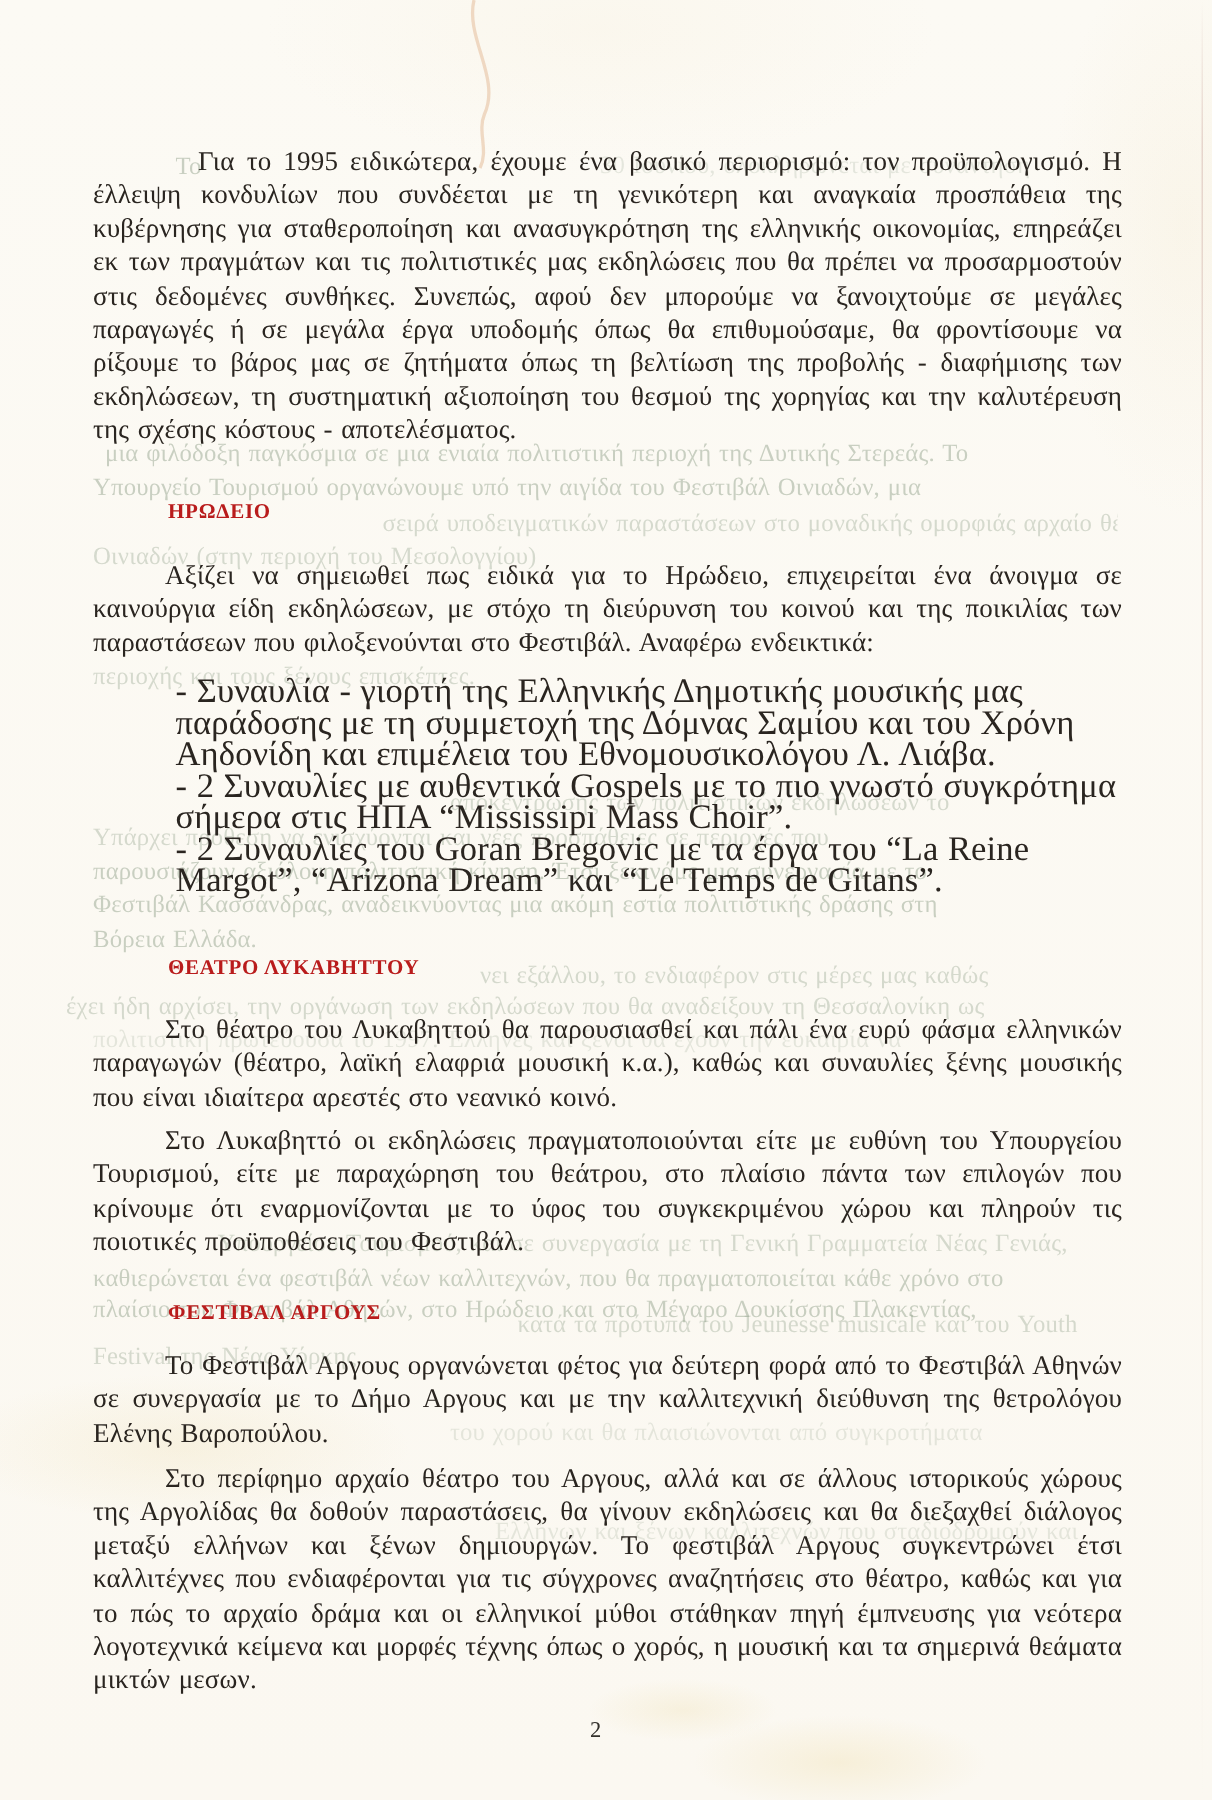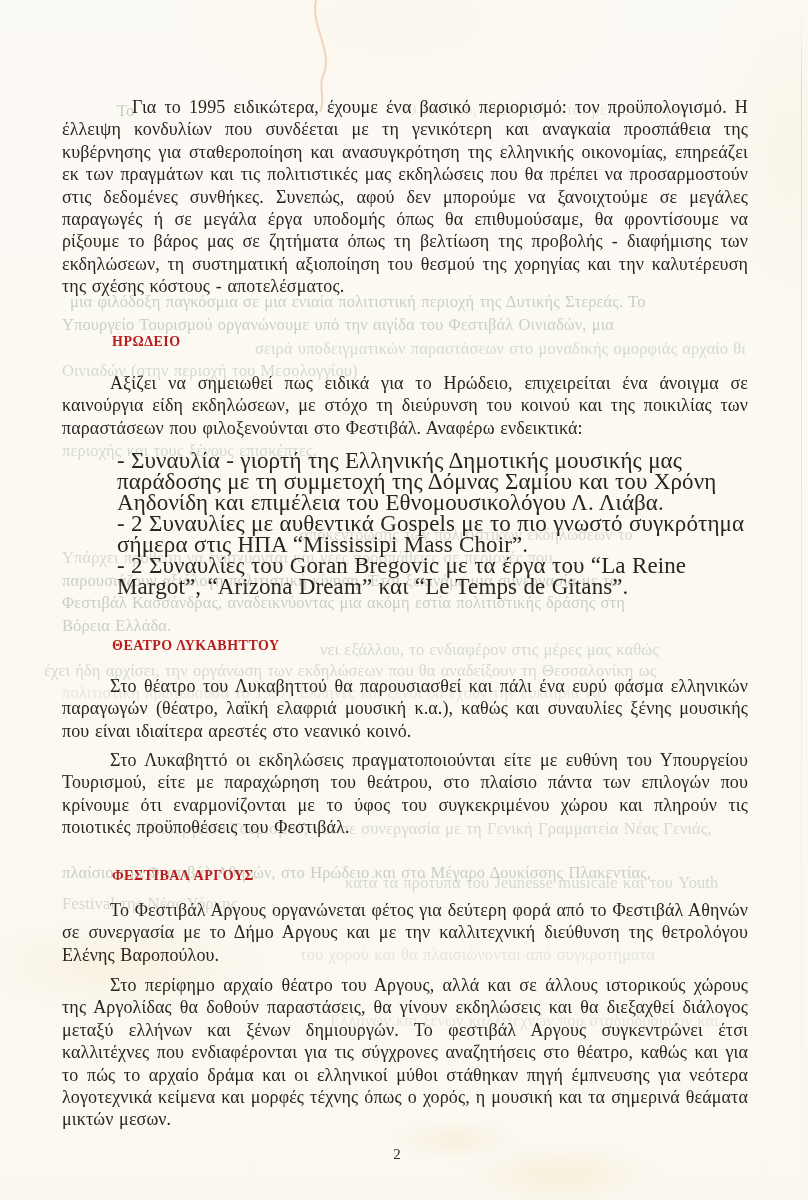--- a/index.html
+++ b/index.html
@@ -86,20 +86,21 @@
   <span class="ghost g-med" style="top:440px;left:62px;width:500px;">περιοχής και τους ξένους επισκέπτες.</span>
   <span class="ghost g-med" style="top:524px;left:300px;width:445px;">αποκέντρωσης των πολιτιστικών εκδηλώσεων το</span>
   <span class="ghost g-med" style="top:547px;left:62px;width:686px;">Υπάρχει πρόθεση να ενισχύονται και νέες προσπάθειες σε περιοχές που</span>
   <span class="ghost g-strong" style="top:570px;left:62px;width:686px;">παρουσιάζουν αξιόλογη πολιτιστική κίνηση.  Έτσι ξεκινάμε μια συνεργασία με το</span>
   <span class="ghost g-strong" style="top:615px;left:62px;width:300px;">Βόρεια Ελλάδα.</span>
   <span class="ghost g-strong" style="top:592px;left:62px;width:686px;">Φεστιβάλ Κασσάνδρας, αναδεικνύοντας μια ακόμη εστία πολιτιστικής δράσης στη</span>
   <span class="ghost g-med" style="top:639px;left:320px;width:425px;">νει εξάλλου, το ενδιαφέρον στις μέρες μας καθώς</span>
   <span class="ghost g-med" style="top:660px;left:44px;width:686px;">έχει ήδη αρχίσει, την οργάνωση των εκδηλώσεων που θα αναδείξουν τη Θεσσαλονίκη ως</span>
   <span class="ghost g-faint" style="top:682px;left:62px;width:660px;">πολιτιστική πρωτεύουσα το 1997.  Έλληνες και ξένοι θα έχουν την ευκαιρία να</span>
   <span class="ghost g-med" style="top:818px;left:145px;width:600px;">Υπουργείου Τουρισμού, και σε συνεργασία με τη Γενική Γραμματεία Νέας Γενιάς,</span>
+  <span class="ghost g-strong" style="top:841px;left:62px;width:686px;">καθιερώνεται ένα φεστιβάλ νέων καλλιτεχνών, που θα πραγματοποιείται κάθε χρόνο στο</span>
   <span class="ghost g-strong" style="top:862px;left:62px;width:686px;">πλαίσιο του Φεστιβάλ Αθηνών, στο Ηρώδειο και στο Μέγαρο Δουκίσσης Πλακεντίας,</span>
   <span class="ghost g-med" style="top:872px;left:345px;width:400px;">κατά τα πρότυπα του Jeunesse musicale και του Youth</span>
   <span class="ghost g-med" style="top:893px;left:62px;width:300px;">Festival της Νέας Υόρκης.</span>
   <span class="ghost g-faint" style="top:944px;left:300px;width:445px;">του χορού και θα πλαισιώνονται από συγκροτήματα</span>
   <span class="ghost g-faint" style="top:1010px;left:330px;width:415px;">Ελλήνων και ξένων καλλιτεχνών που σταδιοδρομούν και</span>
 
   <div class="block" style="top:96px;">
     <p class="para indent-lg">Για το 1995 ειδικώτερα, έχουμε ένα βασικό περιορισμό: τον προϋπολογισμό.  Η έλλειψη κονδυλίων που συνδέεται με τη γενικότερη και αναγκαία προσπάθεια της κυβέρνησης για σταθεροποίηση και ανασυγκρότηση της ελληνικής οικονομίας, επηρεάζει εκ των πραγμάτων και τις πολιτιστικές μας εκδηλώσεις που θα πρέπει να προσαρμοστούν στις δεδομένες συνθήκες. Συνεπώς, αφού δεν μπορούμε να ξανοιχτούμε σε μεγάλες παραγωγές ή σε μεγάλα έργα υποδομής όπως θα επιθυμούσαμε, θα φροντίσουμε να ρίξουμε το βάρος μας σε ζητήματα όπως τη βελτίωση της προβολής - διαφήμισης των εκδηλώσεων, τη συστηματική αξιοποίηση του θεσμού της χορηγίας και την καλυτέρευση της σχέσης κόστους - αποτελέσματος.</p>
   </div>
 

